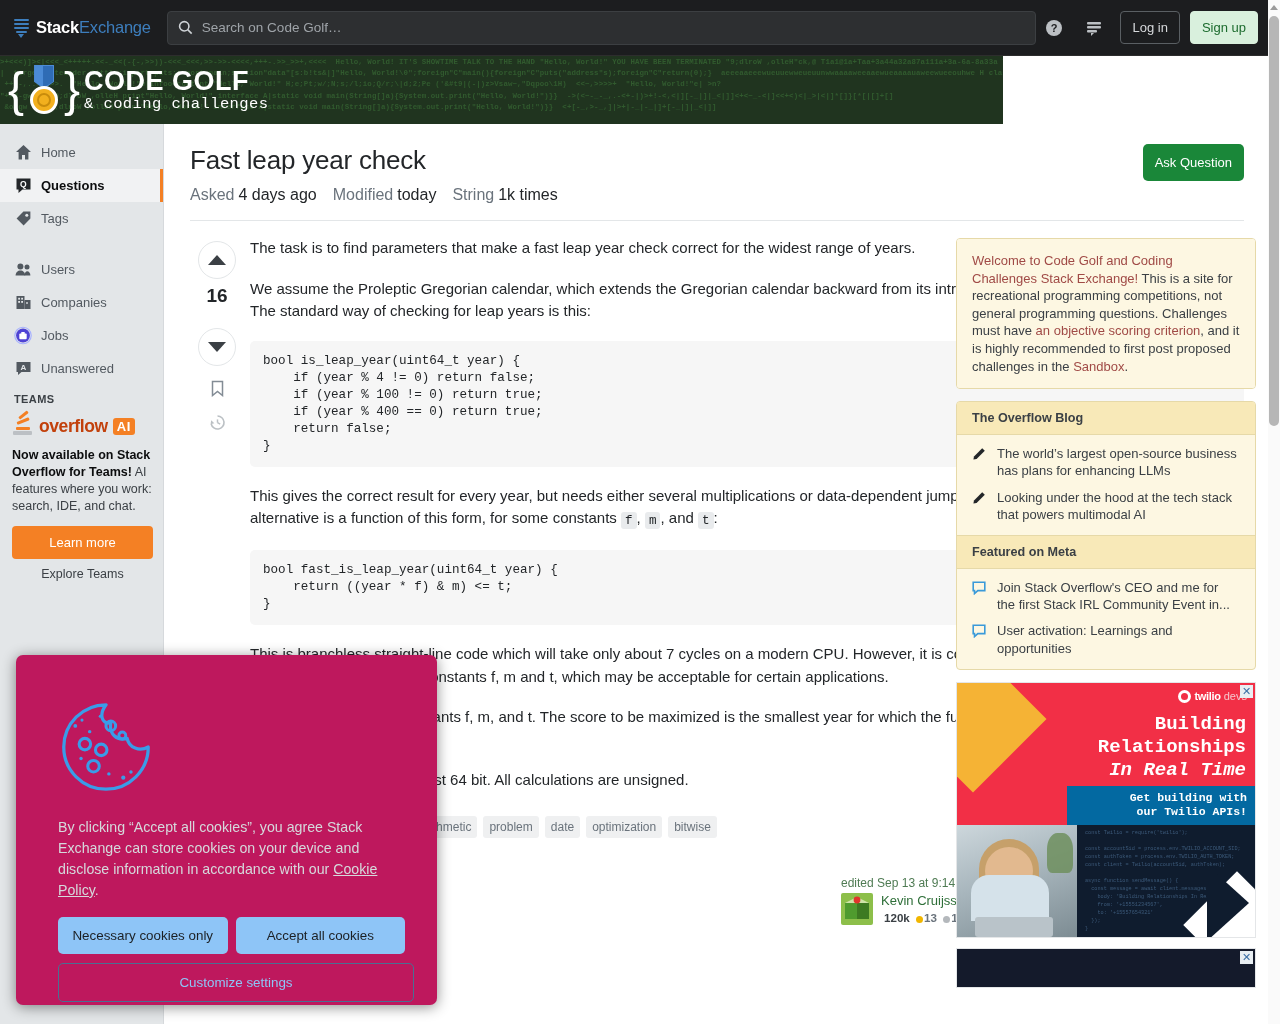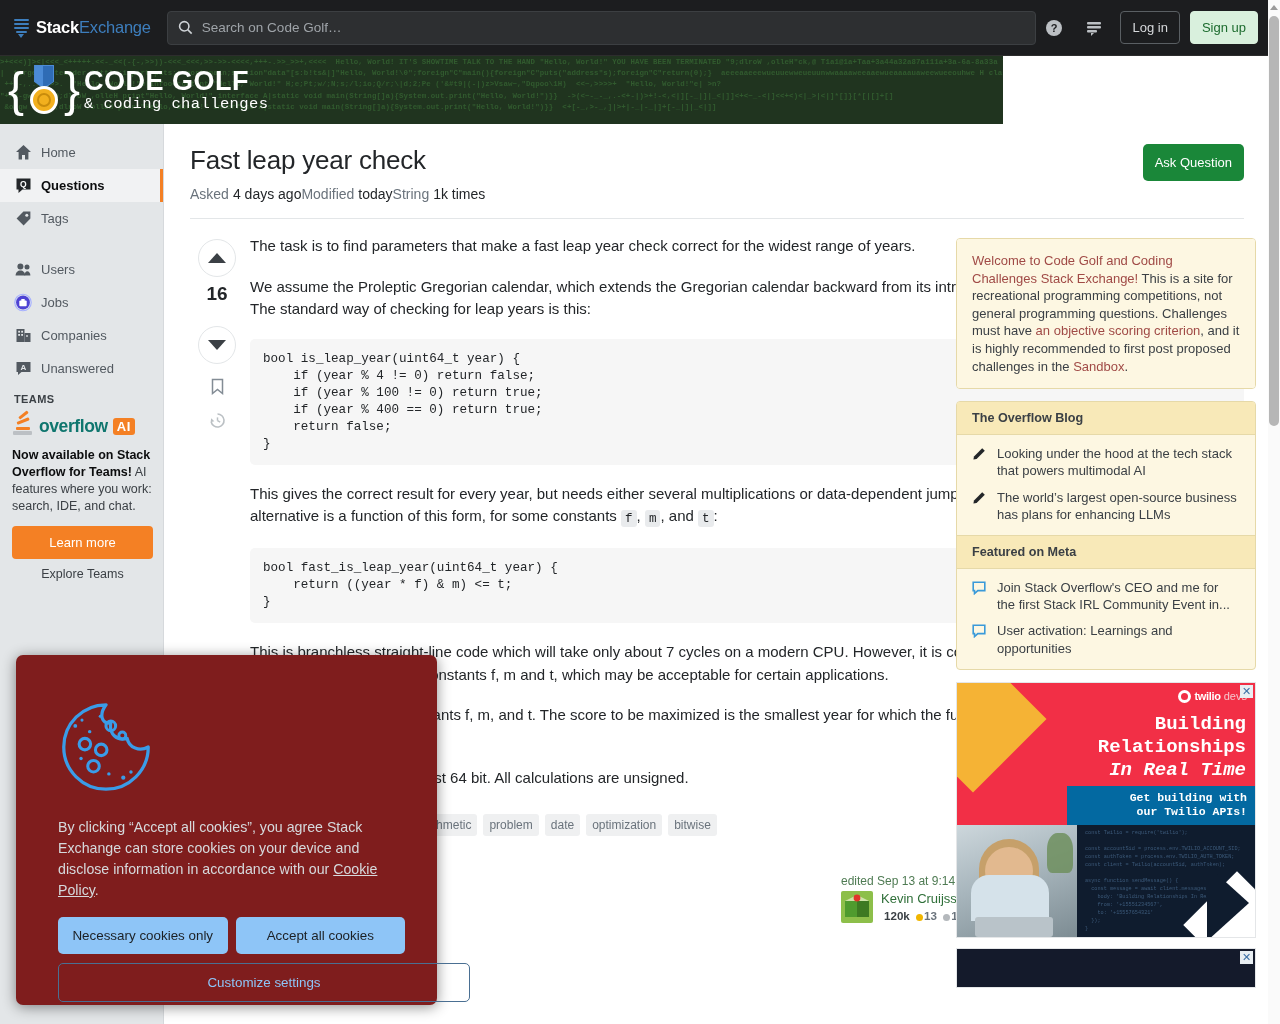--- a/index.html
+++ b/index.html
@@ -115,36 +115,36 @@
     padding: 8px 14px 4px;
   }
   #teams-card { margin: 6px 10px 0 12px; }
   .of-logo { display: flex; align-items: center; gap: 5px; margin: 6px 0 10px 0; }
   .of-stack { width: 22px; height: 22px; position: relative; }
   .of-stack i { position: absolute; background: #f48024; height: 2.6px; border-radius: 1px; transform-origin: left; }
   .of-stack i:nth-child(1){ top:2px; left:7px; width:11px; transform: rotate(-38deg); }
   .of-stack i:nth-child(2){ top:7px; left:5px; width:13px; transform: rotate(-22deg); }
   .of-stack i:nth-child(3){ top:12px; left:4px; width:14px; }
   .of-stack i:nth-child(4){ top:16px; left:1px; width:19px; height:4px; background:#bcc0c4; }
-  .of-word { font-size: 17.5px; font-weight: 700; color: #0f766e; letter-spacing: -.4px; }
+  .of-word { font-size: 17.5px; font-weight: 700; color: #c2410c; letter-spacing: -.4px; }
   .of-ai { background: #f48024; color: #fff; font-size: 13px; font-weight: 700; padding: 1px 4px; border-radius: 3px; letter-spacing: .5px; }
   .teams-txt { font-size: 12.5px; color: #3b4045; line-height: 17px; }
   .teams-txt b { color: #0c0d0e; }
   .btn-learn {
     display: block; width: 141px; text-align: center; background: #f48024; color: #fff;
     font-size: 13px; padding: 9px 0; border-radius: 4px; margin-top: 11px; cursor: pointer; border: none;
     font-family: "Liberation Sans", sans-serif;
   }
   .explore { text-align: center; width: 141px; font-size: 12.5px; color: #3b4045; margin-top: 8px; cursor: pointer; }
 
   
   #main { position: absolute; left: 164px; top: 124px; right: 12px; bottom: 0; overflow: hidden; background: #fff; }
   #q-head { padding: 20px 24px 0 26px; position: relative; }
   #q-title { font-size: 26px; font-weight: 400; color: #232629; line-height: 33px; letter-spacing: -.2px; }
-  #q-meta { display: flex; font-size: 14px; margin-top: 9px; padding-bottom: 10px; }
+  #q-meta { display: flex; gap: 16px; font-size: 16px; margin-top: 9px; padding-bottom: 10px; }
   #q-meta .lbl { color: #6a737c; }
   #q-meta .val { color: #232629; margin-left: 4px; }
   #ask-btn {
     position: absolute; right: 24px; top: 20px; background: #1a8739; color: #fff;
     border: none; border-radius: 5px; font-size: 13px; padding: 11px 12px; cursor: pointer;
     font-family: "Liberation Sans", sans-serif;
   }
   #divider { height: 1px; background: #e3e6e8; margin: 6px 24px 0 26px; }
 
   #q-body { display: flex; padding: 16px 24px 0 26px; }
@@ -246,33 +246,33 @@
   .ad-x {
     position: absolute; right: 2px; top: 2px; width: 13px; height: 13px; background: #e8eef2;
     display: flex; align-items: center; justify-content: center; font-size: 11px; color: #3a6ea5; cursor: pointer; z-index: 5;
     font-family: "Liberation Sans", sans-serif;
   }
   #ad2 { width: 300px; height: 40px; background: #141a2b; position: relative; border: 1px solid #e4e6e8; }
 
   
   #cookie {
     position: absolute; left: 16px; top: 655px; width: 421px; height: 350px;
-    background: #7f1d1d; border-radius: 7px; z-index: 90;
+    background: #be185d; border-radius: 7px; z-index: 90;
     box-shadow: 0 2px 14px rgba(0,0,0,.45); padding: 30px 32px 24px;
   }
   #cookie-ic { width: 96px; height: 96px; margin: 14px 0 0 10px; }
   #cookie-tx { color: #d6d9dc; font-size: 14.2px; line-height: 21px; margin: 19px 0 0 10px; }
   #cookie-tx a { color: #d6d9dc; text-decoration: underline; cursor: pointer; }
   #cookie-btns { display: flex; gap: 8px; margin: 16px 0 0 10px; }
   .ck-btn {
     background: #8ec5f7; color: #1c2024; border: none; border-radius: 5px; font-size: 13.4px;
     padding: 11px 10px; cursor: pointer; font-family: "Liberation Sans", sans-serif; flex: 1;
   }
   #ck-custom {
-    display: block; width: 412px; margin: 9px 0 0 10px; background: transparent; color: #8ec5f7;
+    display: block; width: 356px; margin: 9px 0 0 10px; background: transparent; color: #8ec5f7;
     border: 1px solid #4a6f92; border-radius: 5px; font-size: 13.4px; padding: 11px 0; cursor: pointer;
     font-family: "Liberation Sans", sans-serif;
   }
 
   
   #sbar { position: absolute; right: 0; top: 0; width: 12px; height: 1024px; background: #fafafa; z-index: 95; }
   #sbar .arrow { width: 12px; height: 14px; display: flex; align-items: center; justify-content: center; }
   #sbar .arrow div { width: 0; height: 0; border-left: 4px solid transparent; border-right: 4px solid transparent; border-bottom: 5px solid #9a9a9a; }
   #sthumb { position: absolute; top: 16px; left: 1px; width: 10px; height: 410px; background: #b6b6b6; border-radius: 5px; }
 </style>
@@ -372,42 +372,42 @@
           <circle cx="5.4" cy="5.4" r="3" fill="#525960"></circle>
           <circle cx="12" cy="6" r="2.5" fill="#525960"></circle>
           <path d="M0.6 14.5c0-3 2.2-5 4.8-5s4.8 2 4.8 5z" fill="#525960"></path>
           <path d="M9.4 14.5c0-2.6 1.4-4.2 2.9-4.2s3.1 1.6 3.1 4.2z" fill="#525960"></path>
         </svg>
     </span>
     <span>Users</span>
   </div>
   <div class="sb-item">
     <span class="sb-ic">
-      <svg width="19" height="19" viewBox="0 0 19 19">
-          <circle cx="9.5" cy="9.5" r="8.7" fill="none" stroke="#a6b1ff" stroke-width="1.2"></circle>
-          <circle cx="9.5" cy="9.5" r="7.3" fill="#4e43d4"></circle>
-          <rect x="5.6" y="7.4" width="7.8" height="6" rx="1" fill="#fff"></rect>
-          <rect x="7.6" y="5.8" width="3.8" height="2" rx="0.6" fill="#fff"></rect>
-        </svg>
-    </span>
-    <span>Jobs</span>
-  </div>
-  <div class="sb-item">
-    <span class="sb-ic">
       <svg width="17" height="17" viewBox="0 0 17 17">
           <rect x="1.5" y="2" width="8" height="13" fill="#525960"></rect>
           <rect x="9.5" y="6" width="6" height="9" fill="#525960"></rect>
           <rect x="3.2" y="3.8" width="1.8" height="1.8" fill="#e3e6e8"></rect>
           <rect x="6.2" y="3.8" width="1.8" height="1.8" fill="#e3e6e8"></rect>
           <rect x="3.2" y="7" width="1.8" height="1.8" fill="#e3e6e8"></rect>
           <rect x="6.2" y="7" width="1.8" height="1.8" fill="#e3e6e8"></rect>
           <rect x="11.2" y="8.2" width="1.6" height="1.6" fill="#e3e6e8"></rect>
         </svg>
     </span>
     <span>Companies</span>
+  </div>
+  <div class="sb-item">
+    <span class="sb-ic">
+      <svg width="19" height="19" viewBox="0 0 19 19">
+          <circle cx="9.5" cy="9.5" r="8.7" fill="none" stroke="#a6b1ff" stroke-width="1.2"></circle>
+          <circle cx="9.5" cy="9.5" r="7.3" fill="#4e43d4"></circle>
+          <rect x="5.6" y="7.4" width="7.8" height="6" rx="1" fill="#fff"></rect>
+          <rect x="7.6" y="5.8" width="3.8" height="2" rx="0.6" fill="#fff"></rect>
+        </svg>
+    </span>
+    <span>Jobs</span>
   </div>
   <div class="sb-item">
     <span class="sb-ic">
       <svg width="17" height="17" viewBox="0 0 17 17">
           <path d="M1.5 2h14v10h-9l-3.5 3v-3h-1.5z" fill="#525960"></path>
           <text x="8.3" y="9.6" font-size="8" font-weight="700" text-anchor="middle" fill="#e3e6e8" font-family="Liberation Sans">A</text>
         </svg>
     </span>
     <span>Unanswered</span>
   </div>
@@ -562,29 +562,29 @@
 
   <div class="rb-card">
     <div class="rb-hd">The Overflow Blog</div>
     <div class="rb-list">
       <div class="rb-li">
         <span class="li-ic">
           <svg width="14" height="14" viewBox="0 0 14 14">
               <path d="M10.2 1.2 L12.8 3.8 L4.6 12 L1.4 12.6 L2 9.4z" fill="#232629"></path>
             </svg>
         </span>
-        <span class="li-tx">Looking under the hood at the tech stack that powers multimodal AI</span>
+        <span class="li-tx">The world’s largest open-source business has plans for enhancing LLMs</span>
       </div>
       <div class="rb-li">
         <span class="li-ic">
           <svg width="14" height="14" viewBox="0 0 14 14">
               <path d="M10.2 1.2 L12.8 3.8 L4.6 12 L1.4 12.6 L2 9.4z" fill="#232629"></path>
             </svg>
         </span>
-        <span class="li-tx">The world’s largest open-source business has plans for enhancing LLMs</span>
+        <span class="li-tx">Looking under the hood at the tech stack that powers multimodal AI</span>
       </div>
     </div>
     <div class="rb-hd" style="border-top:1px solid #e6d9a8">Featured on Meta</div>
     <div class="rb-list">
       <div class="rb-li">
         <span class="li-ic">
           <svg width="14" height="14" viewBox="0 0 14 14">
               <path d="M1.2 1.2h11.6v8.4h-7l-3.3 3v-3h-1.3z" fill="none" stroke="#3a9ad9" stroke-width="1.6"></path>
             </svg>
         </span>

